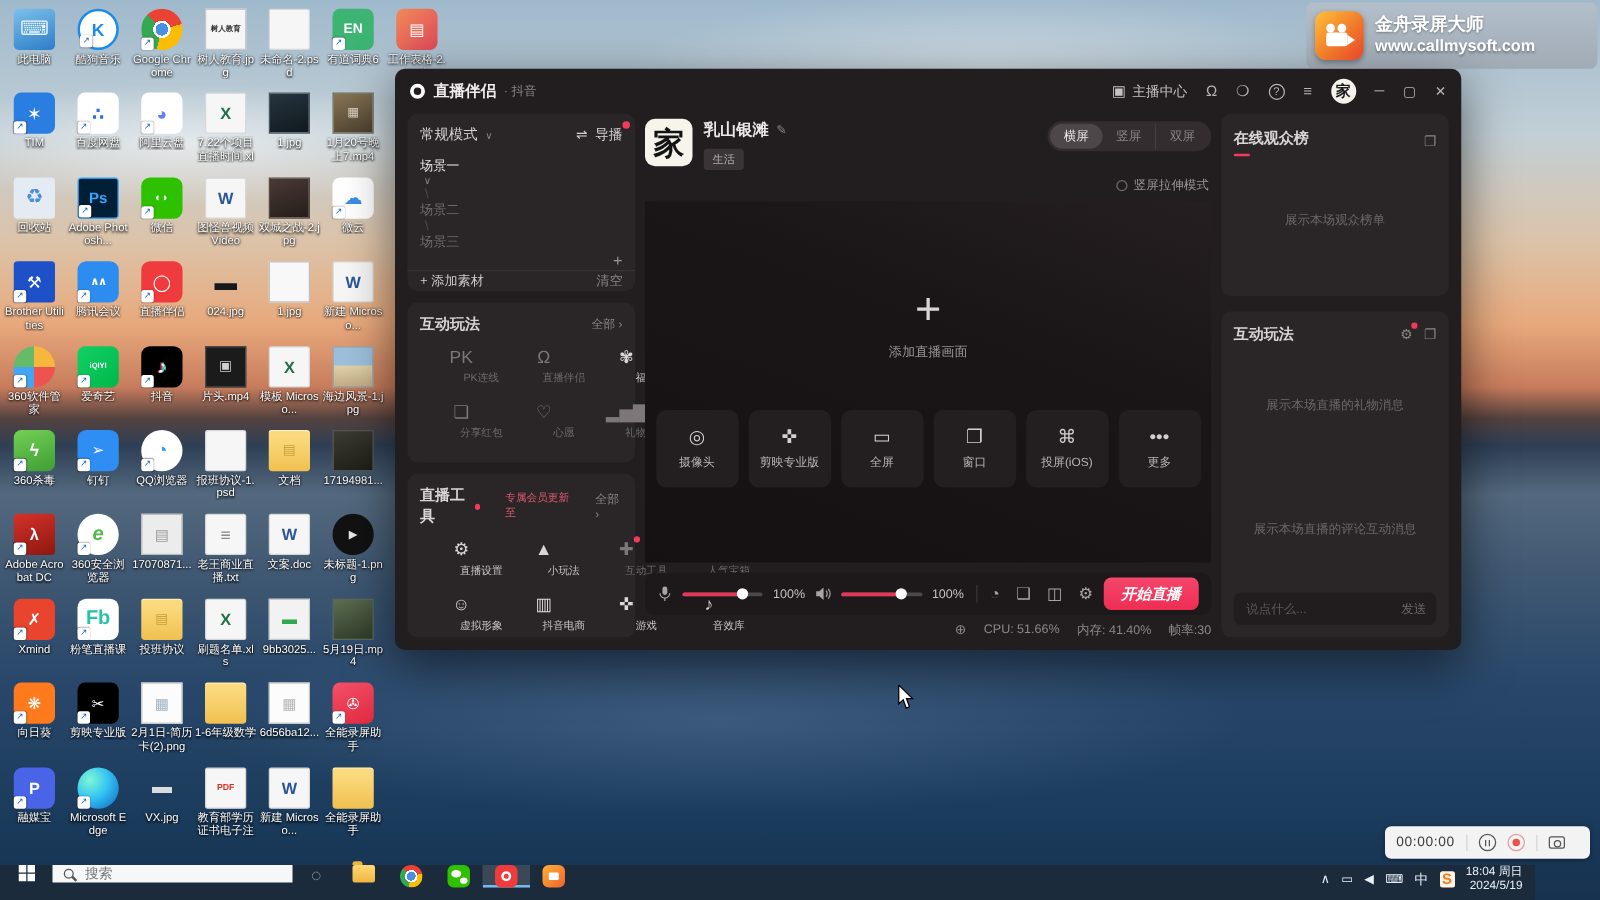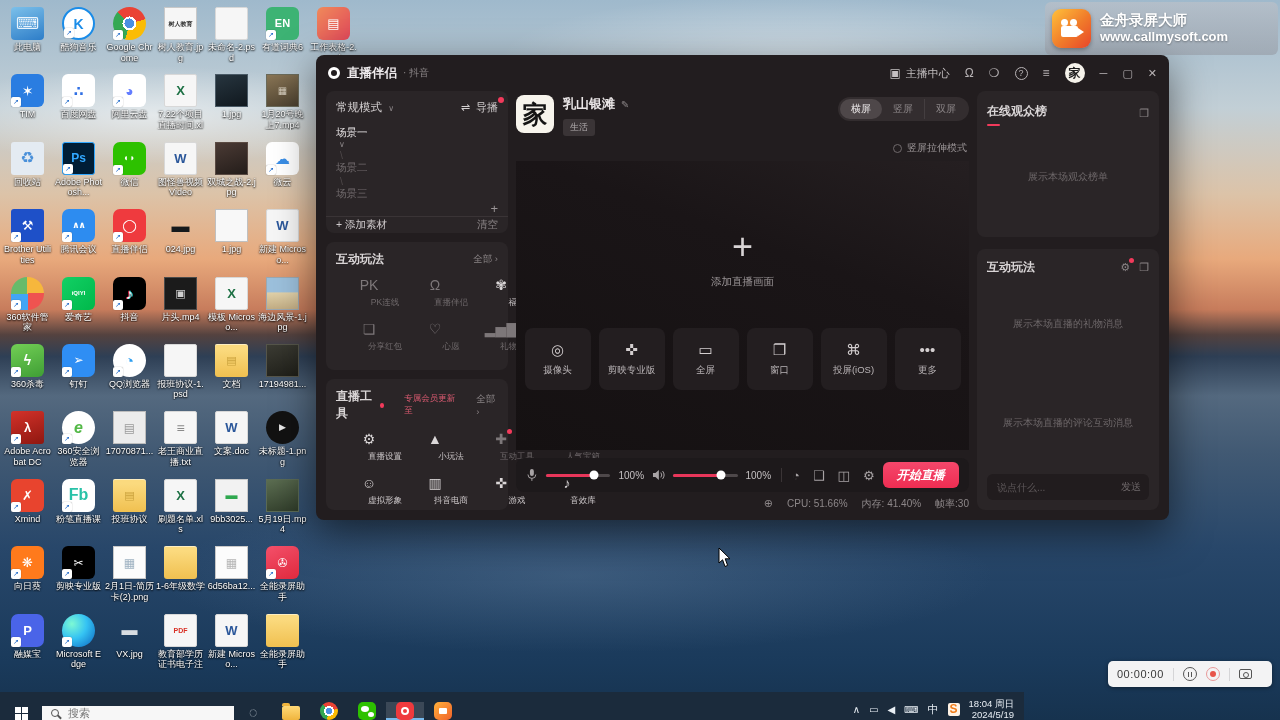--- a/index.html
+++ b/index.html
@@ -125,21 +125,21 @@
   .rec-time{font-size:11px;color:#3a3a3a;letter-spacing:.5px;}
   .rb-sep{width:1px;height:13px;background:#d5d5d7;}
   .pause-ic{width:14px;height:14px;border:1.3px solid #555;border-radius:50%;position:relative;cursor:pointer;}
   .pause-ic::before{content:"";position:absolute;left:4px;top:3.5px;width:1.5px;height:5px;background:#555;box-shadow:3px 0 0 #555;}
   .record-ic{width:14px;height:14px;border:1.3px solid #e89a9a;border-radius:50%;position:relative;cursor:pointer;}
   .record-ic::before{content:"";position:absolute;left:3px;top:3px;width:6px;height:6px;background:#e8544a;border-radius:50%;}
   .snap-ic{width:13px;height:10px;border:1.3px solid #555;border-radius:2px;position:relative;cursor:pointer;}
   .snap-ic::before{content:"";position:absolute;left:3.5px;top:1.8px;width:4px;height:4px;border:1.2px solid #555;border-radius:50%;}
   .pencil-ic{font-size:12px;color:#444;cursor:pointer;}
   
-  .taskbar{position:absolute;left:0;bottom:0;width:1024px;height:28px;background:#1b2b3c;display:flex;align-items:flex-end;z-index:10;}
+  .taskbar{position:absolute;left:0;bottom:0;width:1228px;height:28px;background:#1b2b3c;display:flex;align-items:flex-start;z-index:10;}
   .start{width:42px;display:flex;align-items:center;justify-content:center;cursor:pointer;}
   .winlogo{display:grid;grid-template-columns:6px 6px;grid-template-rows:6px 6px;gap:1px;}
   .winlogo i{background:#fff;}
   .searchbox{width:192px;background:#f7f7f7;display:flex;align-items:center;padding:0 9px;gap:7px;}
   .mag{width:8px;height:8px;border:1.5px solid #555;border-radius:50%;position:relative;flex:0 0 auto;}
   .mag::after{content:"";position:absolute;width:5px;height:1.5px;background:#555;transform:rotate(45deg);right:-4px;bottom:-1px;}
   .searchbox input{border:none;outline:none;background:transparent;font-size:11px;color:#444;width:100%;}
   .searchbox input::placeholder{color:#767676;}
   .tb-cell{width:38px;display:flex;align-items:center;justify-content:center;cursor:pointer;}
   .tb-cell.active{background:rgba(255,255,255,.14);box-shadow:inset 0 -2px 0 #76b9ed;}

